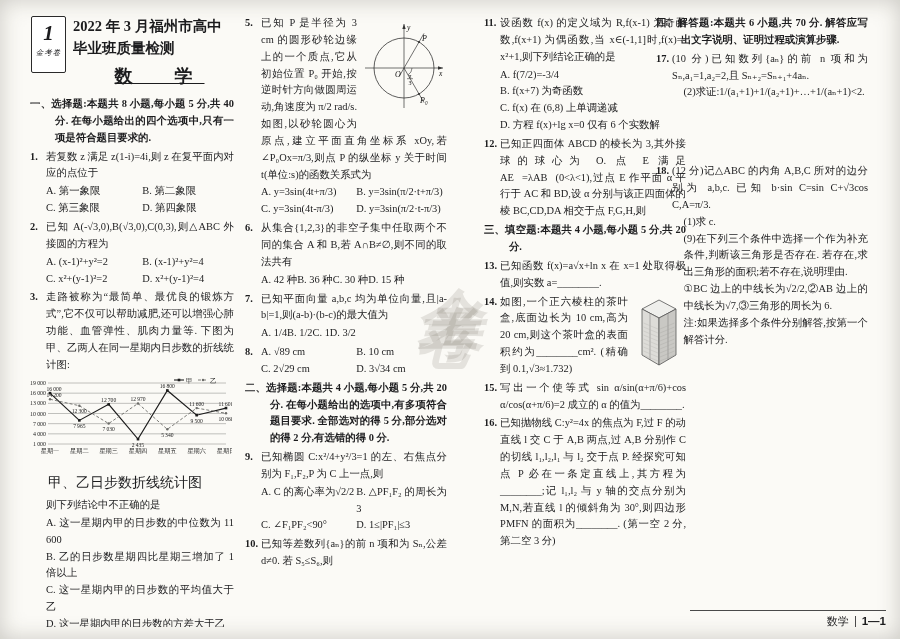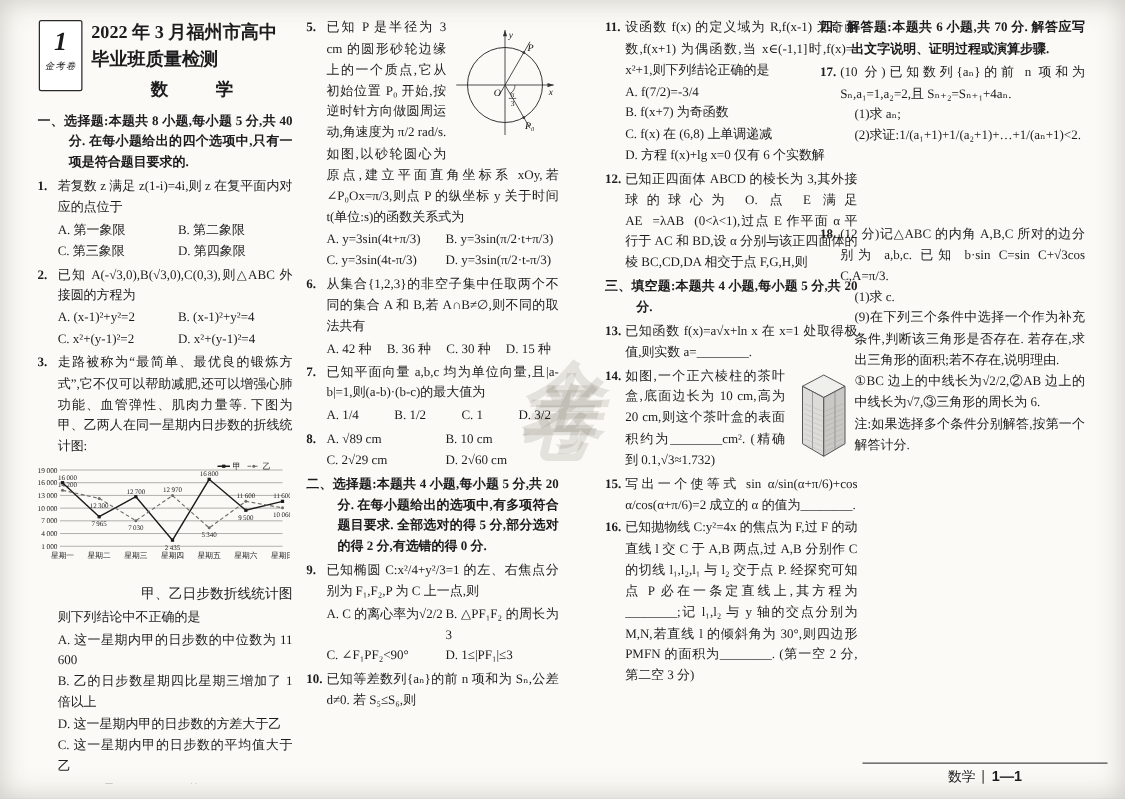--- a/index.html
+++ b/index.html
@@ -11,37 +11,37 @@
   .col1{left:245px;width:202px;}
   .col2{left:484px;width:202px;}
   .col3{left:656px;width:212px;}
   .mast{overflow:hidden;margin-bottom:5px;}
   .badge{float:left;width:33px;height:55px;border:1.3px solid #2a2a2a;border-radius:2px;
          text-align:center;margin:3px 7px 2px 1px;background:#fff;}
   .badge .n{font-size:21px;font-weight:bold;font-style:italic;line-height:1.3;margin-top:3px;}
   .badge .b{font-size:7.5px;font-style:italic;letter-spacing:1px;}
   .titles{overflow:hidden;padding-top:2px;}
   .title{font-weight:bold;font-size:14.5px;text-align:left;line-height:1.55;}
-  .subject{font-weight:bold;font-size:14px;text-align:center;letter-spacing:12px;text-indent:12px;margin-top:2px;}
+  .subject{font-weight:bold;font-size:18px;text-align:center;letter-spacing:12px;text-indent:12px;margin-top:2px;text-decoration:underline;}
   .section{font-weight:bold;padding-left:2.4em;text-indent:-2.4em;margin:2px 0;}
   .q{position:relative;padding-left:1.55em;margin:2px 0;}
   .qnum{position:absolute;left:0;top:0;font-weight:bold;}
   .opts{margin-top:1px;}
   .opts.c1 .opt{display:block;}
   .opts.c2{display:grid;grid-template-columns:1.05fr 1fr;}
-  .opts.c4{display:flex;justify-content:space-between;padding-right:.6em;}
+  .opts.c4{display:flex;justify-content:flex-start;padding-right:.6em;}
   .part{padding-left:1.1em;}
   .figr{float:right;margin:1px 0 2px 4px;}
   .chartwrap{margin:2px 0 1px -14px;}
-  .chart-caption{text-align:right;font-size:11px;margin-top:-1px;}
+  .chart-caption{text-align:center;font-size:14px;margin-top:-1px;}
   .wm{position:absolute;left:404px;top:233px;writing-mode:vertical-rl;
       font-size:66px;font-style:italic;font-weight:bold;color:rgba(110,105,95,.16);
       letter-spacing:10px;pointer-events:none;font-family:"DejaVu Serif",serif;}
   .footer{position:absolute;right:14px;bottom:10px;width:196px;border-top:1.4px solid #4a4a4a;
-          padding-top:3px;text-align:center;font-size:11px;}
+          padding-top:3px;text-align:right;font-size:11px;}
   .footer .vbar{display:inline-block;width:1px;height:11px;background:#4a4a4a;margin:0 6px -2px 6px;}
   .footer b{font-family:"Liberation Sans",sans-serif;font-size:11.5px;}
   svg text{font-family:"Liberation Serif","DejaVu Serif",serif;}
 </style>
 </head>
 <body>
 
 <div class="page">
 
   <div class="wm">金考卷</div>
@@ -127,22 +127,22 @@
           <line x1="158" y1="4" x2="168" y2="4" stroke="#1c1c1c" stroke-width="1.1"></line>
           <rect x="161.7" y="2.7" width="2.6" height="2.6" fill="#1c1c1c"></rect>
           <text x="170" y="6.5" font-size="6.5" fill="#222">甲</text>
           <line x1="182" y1="4" x2="192" y2="4" stroke="#6b6b68" stroke-width="0.9" stroke-dasharray="3 2"></line>
           <circle cx="187" cy="4" r="1.2" fill="#6b6b68"></circle>
           <text x="194" y="6.5" font-size="6.5" fill="#222">乙</text>
         </svg><div class="chart-caption">甲、乙日步数折线统计图</div></div>
       <div class="q"><span class="qtext">则下列结论中不正确的是</span><div class="opts c1">
           <span class="opt">A. 这一星期内甲的日步数的中位数为 11 600</span>
           <span class="opt">B. 乙的日步数星期四比星期三增加了 1 倍以上</span>
+          <span class="opt">C. 这一星期内甲的日步数的平均值大于乙</span>
           <span class="opt">D. 这一星期内甲的日步数的方差大于乙</span>
-          <span class="opt">C. 这一星期内甲的日步数的平均值大于乙</span>
         </div></div>
       <div class="q"><span class="qnum">4.</span><span class="qtext">“0&lt;a&lt;b”是“a-1/a&lt;b-1/b”的</span></div>
     </div>
   <div class="col col1">
       <div class="q"><div class="figr"><svg width="86" height="96" viewBox="0 0 86 96">
             <line x1="4" y1="52" x2="82" y2="52" stroke="#333" stroke-width="0.7"></line>
             <polygon points="82,52 77,50.3 77,53.7" fill="#333"></polygon>
             <line x1="43" y1="92" x2="43" y2="8" stroke="#333" stroke-width="0.7"></line>
             <polygon points="43,8 41.3,13 44.7,13" fill="#333"></polygon>
             <circle cx="43" cy="52" r="30" fill="none" stroke="#333" stroke-width="0.8"></circle>
@@ -174,21 +174,21 @@
       <div class="q"><span class="qnum">7.</span><span class="qtext">已知平面向量 a,b,c 均为单位向量,且|a-b|=1,则(a-b)·(b-c)的最大值为</span><div class="opts c4">
           <span class="opt">A. 1/4</span>
           <span class="opt">B. 1/2</span>
           <span class="opt">C. 1</span>
           <span class="opt">D. 3/2</span>
         </div></div>
       <div class="q"><span class="qnum">8.</span><div class="opts c2">
           <span class="opt">A. √89 cm</span>
           <span class="opt">B. 10 cm</span>
           <span class="opt">C. 2√29 cm</span>
-          <span class="opt">D. 2√60 cm</span>
+          <span class="opt">D. 3√34 cm</span>
         </div></div>
       <div class="section">二、选择题:本题共 4 小题,每小题 5 分,共 20 分. 在每小题给出的选项中,有多项符合题目要求. 全部选对的得 5 分,部分选对的得 2 分,有选错的得 0 分.</div>
       <div class="q"><span class="qnum">9.</span><span class="qtext">已知椭圆 C:x²/4+y²/3=1 的左、右焦点分别为 F₁,F₂,P 为 C 上一点,则</span><div class="opts c2">
           <span class="opt">A. C 的离心率为√2/2</span>
           <span class="opt">B. △PF₁F₂ 的周长为 3</span>
           <span class="opt">C. ∠F₁PF₂&lt;90°</span>
           <span class="opt">D. 1≤|PF₁|≤3</span>
         </div></div>
       <div class="q"><span class="qnum">10.</span><span class="qtext">已知等差数列{aₙ}的前 n 项和为 Sₙ,公差 d≠0. 若 S₅≤S₆,则</span></div>
     </div>
@@ -225,21 +225,21 @@
             <line x1="11.5" y1="56" x2="26" y2="62" stroke="#b9b8b4" stroke-width="0.4"></line>
             <line x1="28" y1="62" x2="42.5" y2="56" stroke="#a9a8a4" stroke-width="0.4"></line>
             <line x1="11.5" y1="60" x2="26" y2="66" stroke="#b9b8b4" stroke-width="0.4"></line>
             <line x1="28" y1="66" x2="42.5" y2="60" stroke="#a9a8a4" stroke-width="0.4"></line>
           </svg></div><span class="qnum">14.</span><span class="qtext">如图,一个正六棱柱的茶叶盒,底面边长为 10 cm,高为 20 cm,则这个茶叶盒的表面积约为________cm². (精确到 0.1,√3≈1.732)</span></div>
       <div class="q"><span class="qnum">15.</span><span class="qtext">写出一个使等式 sin α/sin(α+π/6)+cos α/cos(α+π/6)=2 成立的 α 的值为________.</span></div>
       <div class="q"><span class="qnum">16.</span><span class="qtext">已知抛物线 C:y²=4x 的焦点为 F,过 F 的动直线 l 交 C 于 A,B 两点,过 A,B 分别作 C 的切线 l₁,l₂,l₁ 与 l₂ 交于点 P. 经探究可知点 P 必在一条定直线上,其方程为________;记 l₁,l₂ 与 y 轴的交点分别为 M,N,若直线 l 的倾斜角为 30°,则四边形 PMFN 的面积为________. (第一空 2 分,第二空 3 分)</span></div>
     </div>
   <div class="col col3">
       <div class="section">四、解答题:本题共 6 小题,共 70 分. 解答应写出文字说明、证明过程或演算步骤.</div>
-      <div class="q"><span class="qnum">17.</span><span class="qtext">(10 分)已知数列{aₙ}的前 n 项和为 Sₙ,a₁=1,a₂=2,且 Sₙ₊₂=Sₙ₊₁+4aₙ.</span><div class="part">(1)求 aₙ;</div><div class="part">(2)求证:1/(a₁+1)+1/(a₂+1)+…+1/(aₙ+1)&lt;2.</div></div>
+      <div class="q"><span class="qnum">17.</span><span class="qtext">(10 分)已知数列{aₙ}的前 n 项和为 Sₙ,a₁=1,a₂=2,且 Sₙ₊₂=Sₙ₊₁+4aₙ.</span><div class="part">(2)求证:1/(a₁+1)+1/(a₂+1)+…+1/(aₙ+1)&lt;2.</div></div>
       <div style="height: 58px;"></div>
       <div class="q"><span class="qnum">18.</span><span class="qtext">(12 分)记△ABC 的内角 A,B,C 所对的边分别为 a,b,c. 已知 b·sin C=sin C+√3cos C,A=π/3.</span><div class="part">(1)求 c.</div><div class="part">(9)在下列三个条件中选择一个作为补充条件,判断该三角形是否存在. 若存在,求出三角形的面积;若不存在,说明理由.</div><div class="part">①BC 边上的中线长为√2/2,②AB 边上的中线长为√7,③三角形的周长为 6.</div><div class="part">注:如果选择多个条件分别解答,按第一个解答计分.</div></div>
     </div>
 
   <div class="footer">
     <span>数学</span><span class="vbar"></span><b>1—1</b>
   </div>
 </div>
 
 </body></html>

